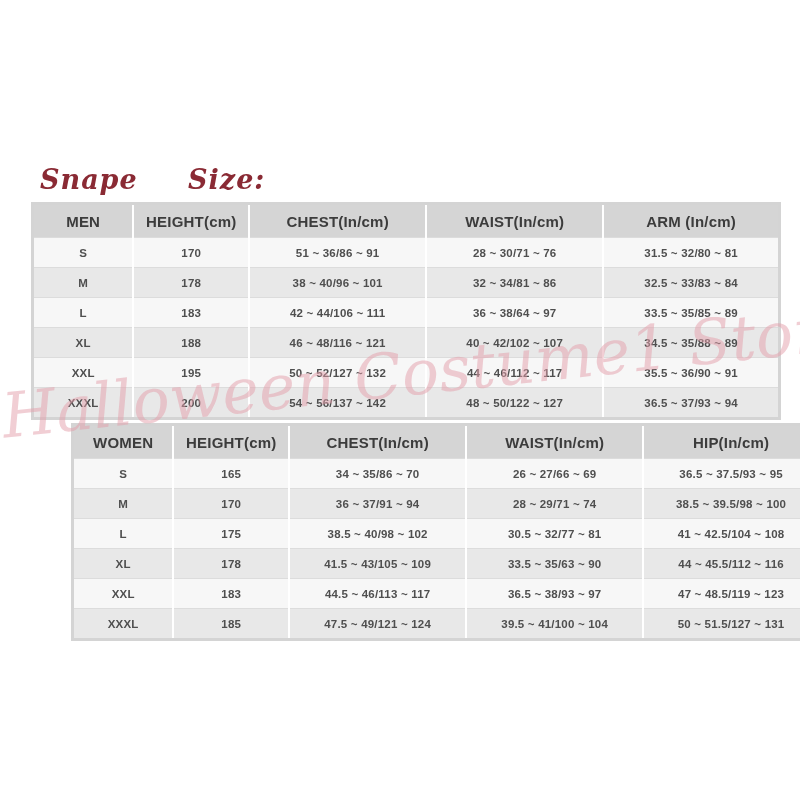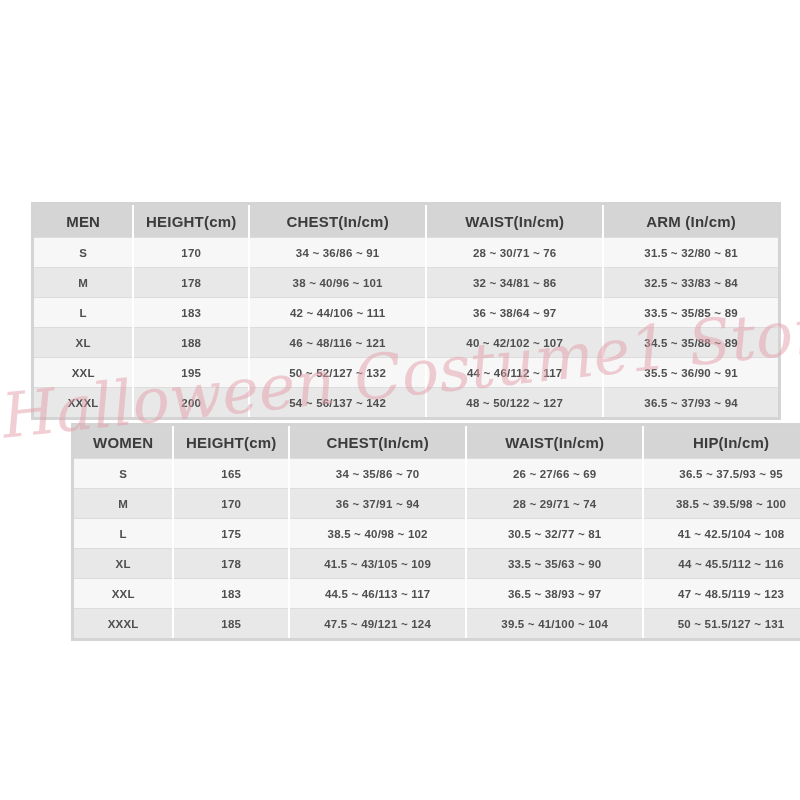--- a/index.html
+++ b/index.html
@@ -51,20 +51,24 @@
     font-family:"DejaVu Serif", serif; font-style:italic;
     font-size:62px; color:rgba(228,157,169,0.5);
     transform:rotate(-6deg); pointer-events:none; z-index:5;
   }
 </style>
 </head>
 <body>
 
 <div class="page">
 
+  <div class="title">
+    <span class="w1">Snape</span>
+    <span class="w2">Size:</span>
+  </div>
 
   <table class="size-table men">
     <colgroup>
       <col class="c-size">
         <col class="c-height">
         <col class="c-a">
         <col class="c-b">
         <col class="c-c">
     </colgroup>
     <thead>
@@ -73,21 +77,21 @@
           <th>HEIGHT(cm)</th>
           <th>CHEST(In/cm)</th>
           <th>WAIST(In/cm)</th>
           <th>ARM (In/cm)</th>
         </tr>
     </thead>
     <tbody>
         <tr>
           <td>S</td>
           <td>170</td>
-          <td>34 ~ 36/86 ~ 91</td>
+          <td>51 ~ 36/86 ~ 91</td>
           <td>28 ~ 30/71 ~ 76</td>
           <td>31.5 ~ 32/80 ~ 81</td>
         </tr>
         <tr>
           <td>M</td>
           <td>178</td>
           <td>38 ~ 40/96 ~ 101</td>
           <td>32 ~ 34/81 ~ 86</td>
           <td>32.5 ~ 33/83 ~ 84</td>
         </tr>

